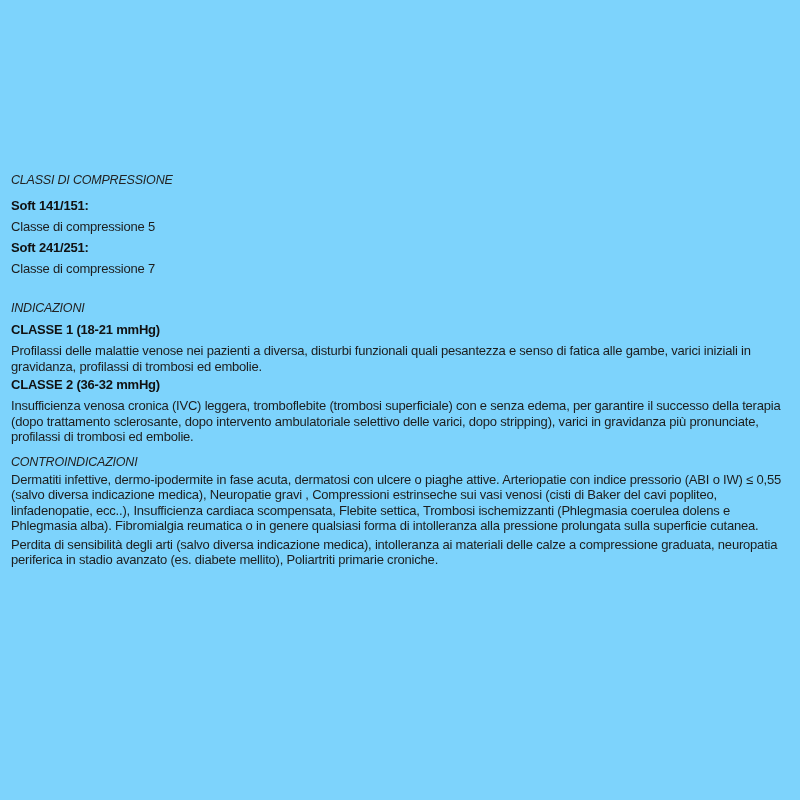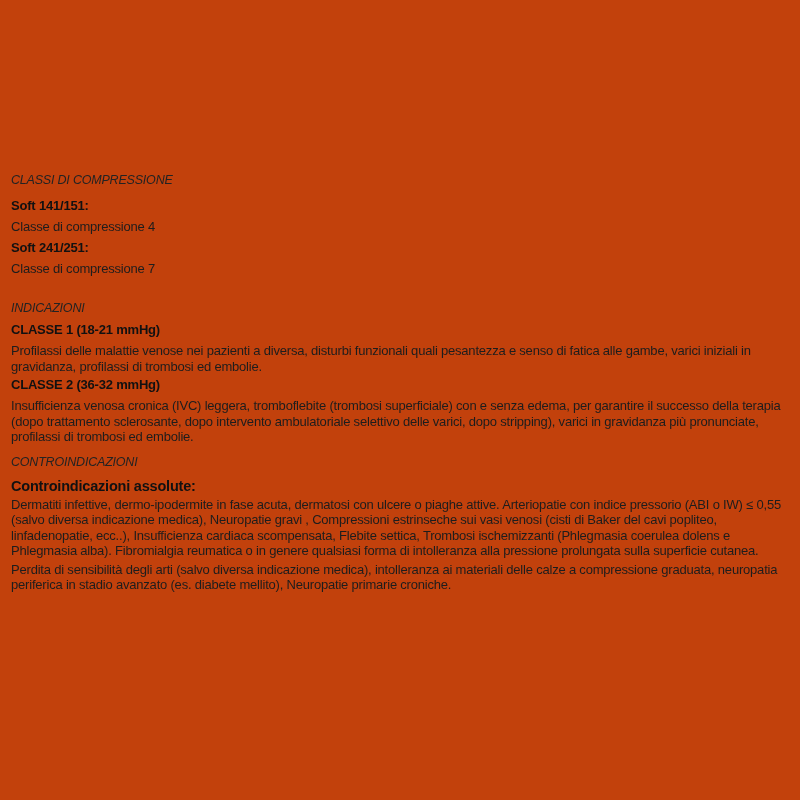--- a/index.html
+++ b/index.html
@@ -4,21 +4,21 @@
 <style>
   html, body {
     margin: 0;
     padding: 0;
     background: #ffffff;
   }
   .page {
     position: relative;
     width: 800px;
     height: 800px;
-    background: #c2410c;
+    background: #7dd3fc;
     overflow: hidden;
     font-family: "Liberation Sans", sans-serif;
     color: #1d1d1d;
   }
   .content {
     padding: 172px 12px 0 11px;
     letter-spacing: -0.2px;
   }
   .section-heading {
     font-style: italic;
@@ -59,34 +59,33 @@
 </style>
 </head>
 <body>
 
 <div class="page">
   <div class="content">
 
     <div>
       <div class="section-heading">CLASSI DI COMPRESSIONE</div>
       <div class="block-label mt10">Soft 141/151:</div>
-      <div class="block-text mt5">Classe di compressione 4</div>
+      <div class="block-text mt5">Classe di compressione 5</div>
       <div class="block-label mt5">Soft 241/251:</div>
       <div class="block-text mt5">Classe di compressione 7</div>
     </div>
 
     <div>
       <div class="section-heading mt24">INDICAZIONI</div>
       <div class="block-label mt6">CLASSE 1 (18-21 mmHg)</div>
       <div class="block-text mt5">Profilassi delle malattie venose nei pazienti a diversa, disturbi funzionali quali pesantezza e senso di fatica alle gambe, varici iniziali in gravidanza, profilassi di trombosi ed embolie.</div>
       <div class="block-label mt3">CLASSE 2 (36-32 mmHg)</div>
       <div class="block-text mt5">Insufficienza venosa cronica (IVC) leggera, tromboflebite (trombosi superficiale) con e senza edema, per garantire il successo della terapia (dopo trattamento sclerosante, dopo intervento ambulatoriale selettivo delle varici, dopo stripping), varici in gravidanza più pronunciate, profilassi di trombosi ed embolie.</div>
     </div>
 
     <div>
       <div class="section-heading mt17">CONTROINDICAZIONI</div>
-      <div class="block-label large mt7">Controindicazioni assolute:</div>
       <div class="block-text mt2">Dermatiti infettive, dermo-ipodermite in fase acuta, dermatosi con ulcere o piaghe attive. Arteriopatie con indice pressorio (ABI o IW) ≤ 0,55 (salvo diversa indicazione medica), Neuropatie gravi , Compressioni estrinseche sui vasi venosi (cisti di Baker del cavi popliteo, linfadenopatie, ecc..), Insufficienza cardiaca scompensata, Flebite settica, Trombosi ischemizzanti (Phlegmasia coerulea dolens e Phlegmasia alba). Fibromialgia reumatica o in genere qualsiasi forma di intolleranza alla pressione prolungata sulla superficie cutanea.</div>
-      <div class="block-text mt3">Perdita di sensibilità degli arti (salvo diversa indicazione medica), intolleranza ai materiali delle calze a compressione graduata, neuropatia periferica in stadio avanzato (es. diabete mellito), Neuropatie primarie croniche.</div>
+      <div class="block-text mt3">Perdita di sensibilità degli arti (salvo diversa indicazione medica), intolleranza ai materiali delle calze a compressione graduata, neuropatia periferica in stadio avanzato (es. diabete mellito), Poliartriti primarie croniche.</div>
     </div>
 
   </div>
 </div>
 
 </body></html>

